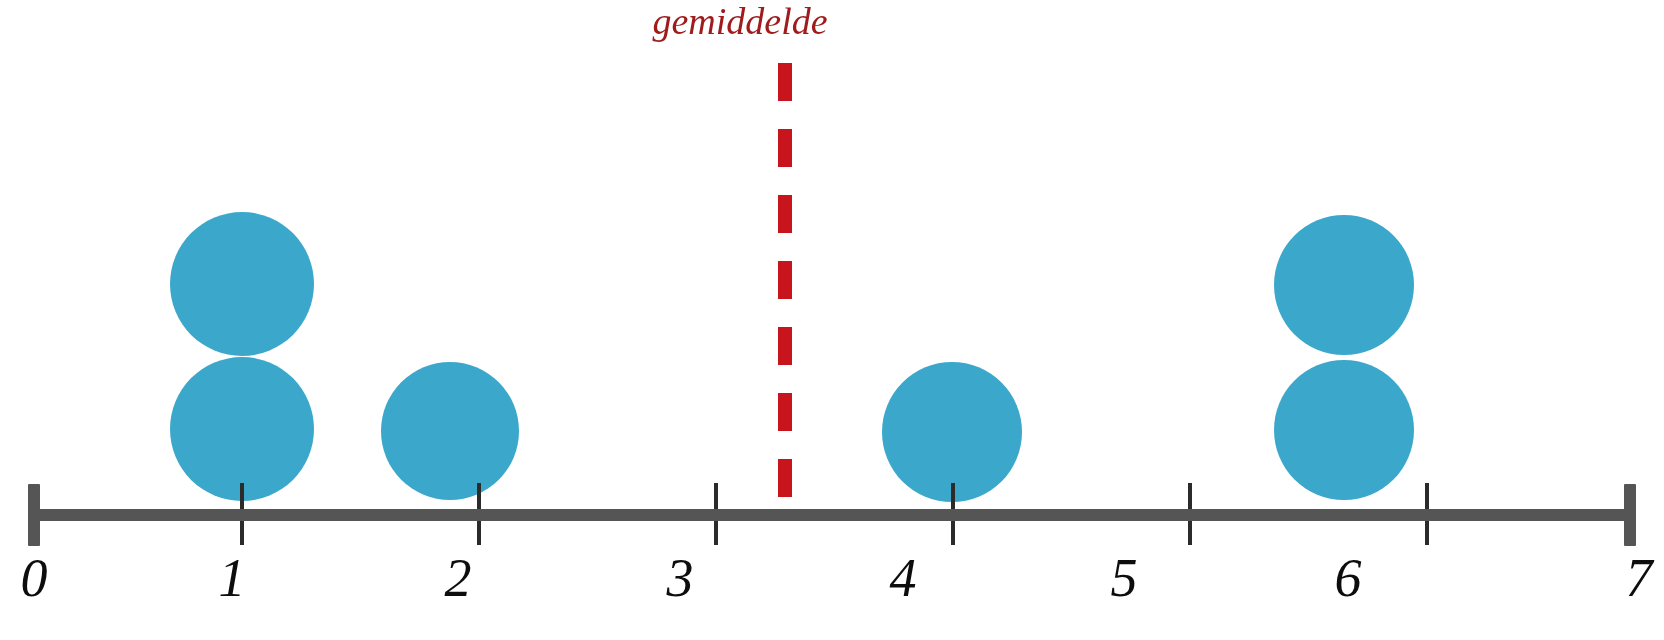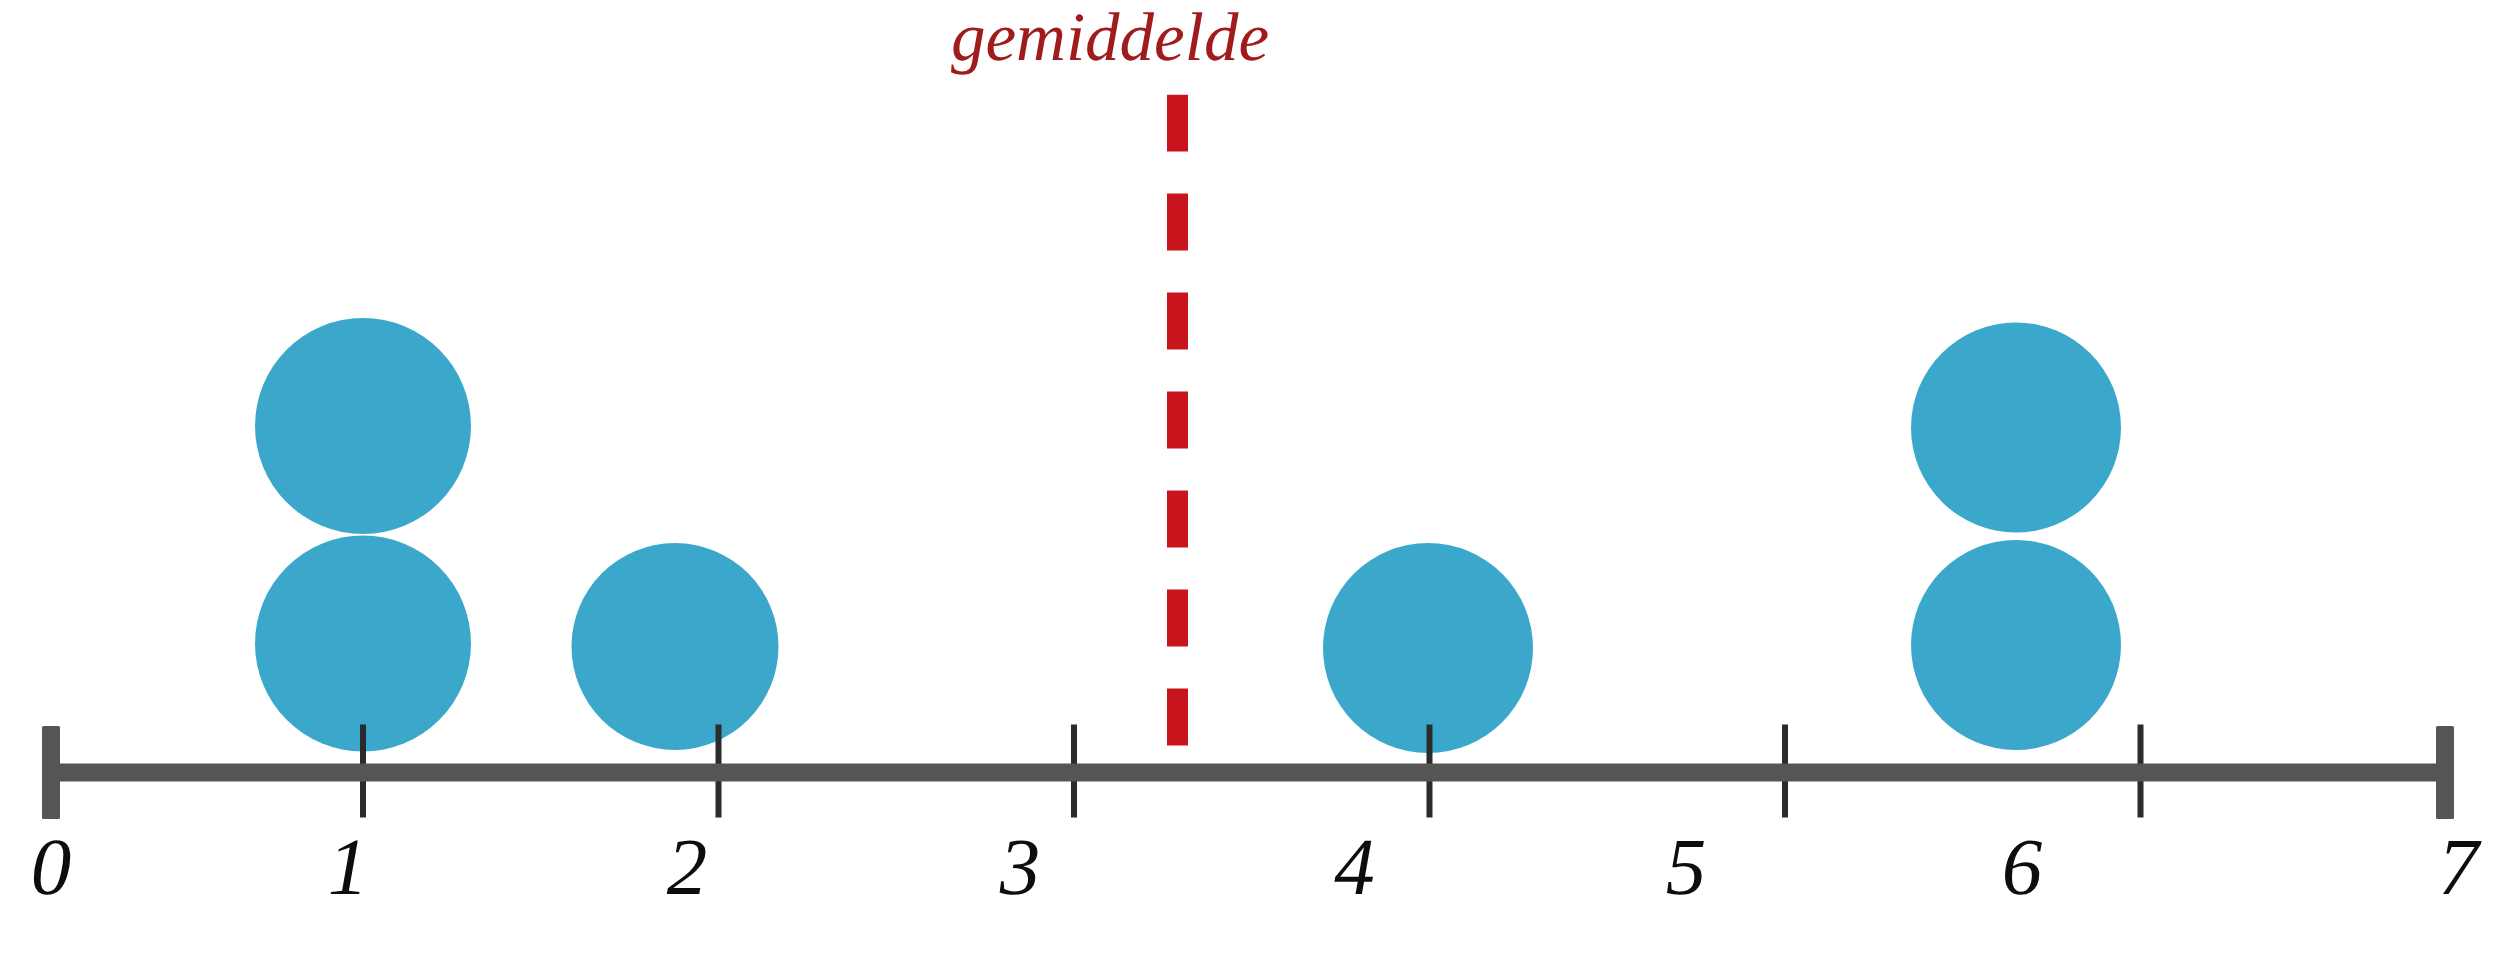--- a/index.html
+++ b/index.html
@@ -62,21 +62,21 @@
       #c8141c 0px, #c8141c 38px,
       rgba(255,255,255,0) 38px, rgba(255,255,255,0) 66px
     );
     background-size: 100% 66px;
     background-repeat: repeat-y;
   }
   .mean-label {
     position: absolute;
     font-family: "Liberation Serif", serif;
     font-style: italic;
-    font-size: 46px;
+    font-size: 38px;
     color: #a01c1c;
     white-space: nowrap;
     transform: translateX(-50%);
     line-height: 1;
   }
 </style>
 </head>
 <body>
 
 <div id="stage">

